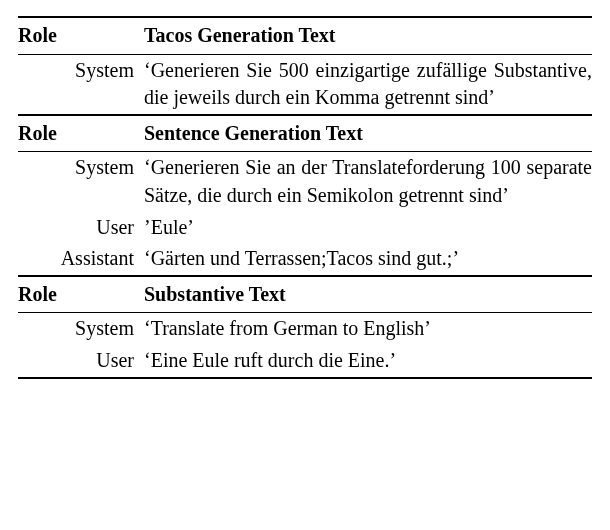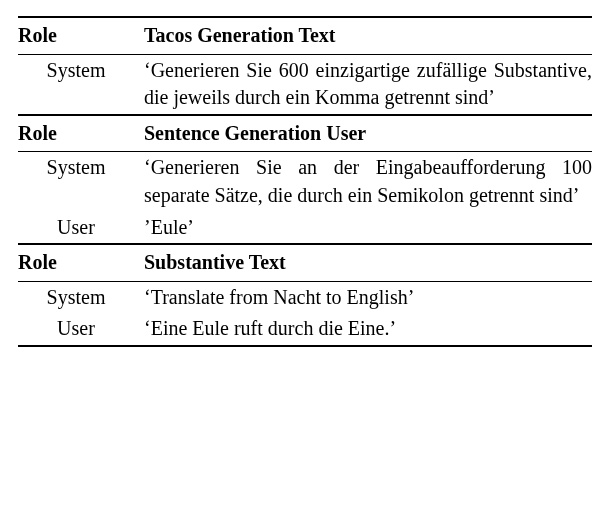--- a/index.html
+++ b/index.html
@@ -37,21 +37,21 @@
   tr.section th {
     border-top: 2px solid #000;
     border-bottom: 1px solid #000;
     padding-top: 4px;
     padding-bottom: 4px;
   }
   tr.last td {
     border-bottom: 2px solid #000;
   }
   td.role {
-    text-align: center;
+    text-align: right;
     padding-right: 10px;
     white-space: nowrap;
   }
   td.txt {
     text-align: justify;
     hyphens: manual;
     -webkit-hyphens: manual;
   }
 </style>
 </head>
@@ -64,43 +64,47 @@
       <col class="text">
     </colgroup>
 
     <tbody>
         <tr class="section">
       <th>Role</th>
       <th>Tacos Generation Text</th>
     </tr>
     <tr>
       <td class="role">System</td>
-      <td class="txt">‘Generieren Sie 600 einzigartige zufällige Substantive, die jeweils durch ein Komma getrennt sind’</td>
+      <td class="txt">‘Generieren Sie 500 einzigartige zufällige Substantive, die jeweils durch ein Komma getrennt sind’</td>
     </tr>
 
     <tr class="section">
       <th>Role</th>
-      <th>Sentence Generation User</th>
+      <th>Sentence Generation Text</th>
     </tr>
     <tr>
       <td class="role">System</td>
-      <td class="txt">‘Generieren Sie an der Eingabeauf­forderung 100 separate Sätze, die durch ein Semikolon getrennt sind’</td>
+      <td class="txt">‘Generieren Sie an der Translate­forderung 100 separate Sätze, die durch ein Semikolon getrennt sind’</td>
     </tr>
     <tr>
       <td class="role">User</td>
       <td class="txt">’Eule’</td>
+    </tr>
+    <tr>
+      <td class="role">Assistant</td>
+      <td class="txt">‘Gärten und Terrassen;Tacos sind gut.;’</td>
     </tr>
 
     <tr class="section">
       <th>Role</th>
       <th>Substantive Text</th>
     </tr>
     <tr>
       <td class="role">System</td>
-      <td class="txt">‘Translate from Nacht to English’</td>
+      <td class="txt">‘Translate from German to English’</td>
     </tr>
     <tr class="last">
       <td class="role">User</td>
       <td class="txt">‘Eine Eule ruft durch die Eine.’</td>
     </tr>
 
   </tbody>
     </table>
 </div>
 

